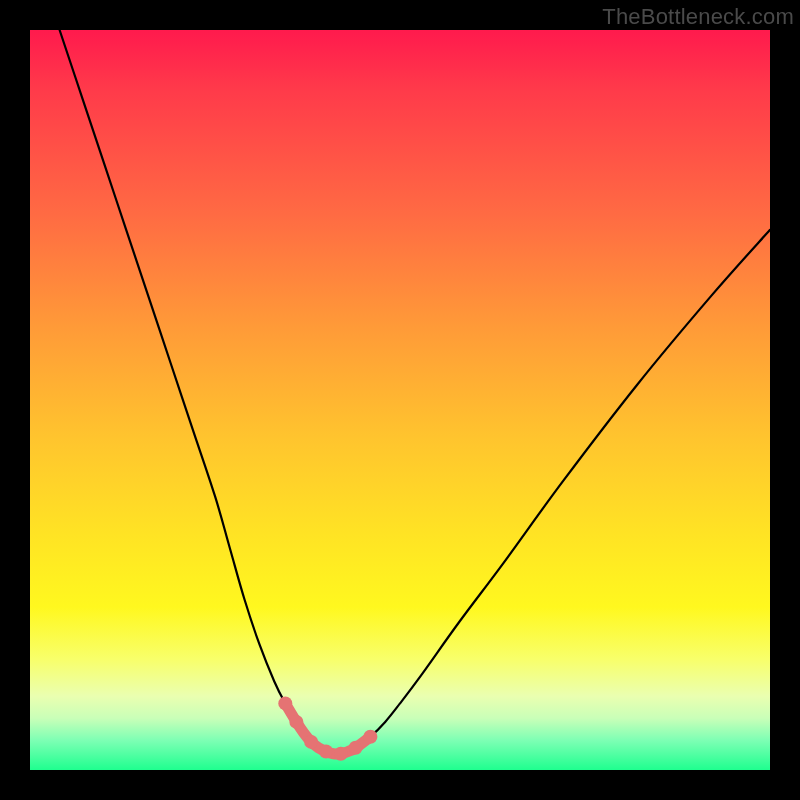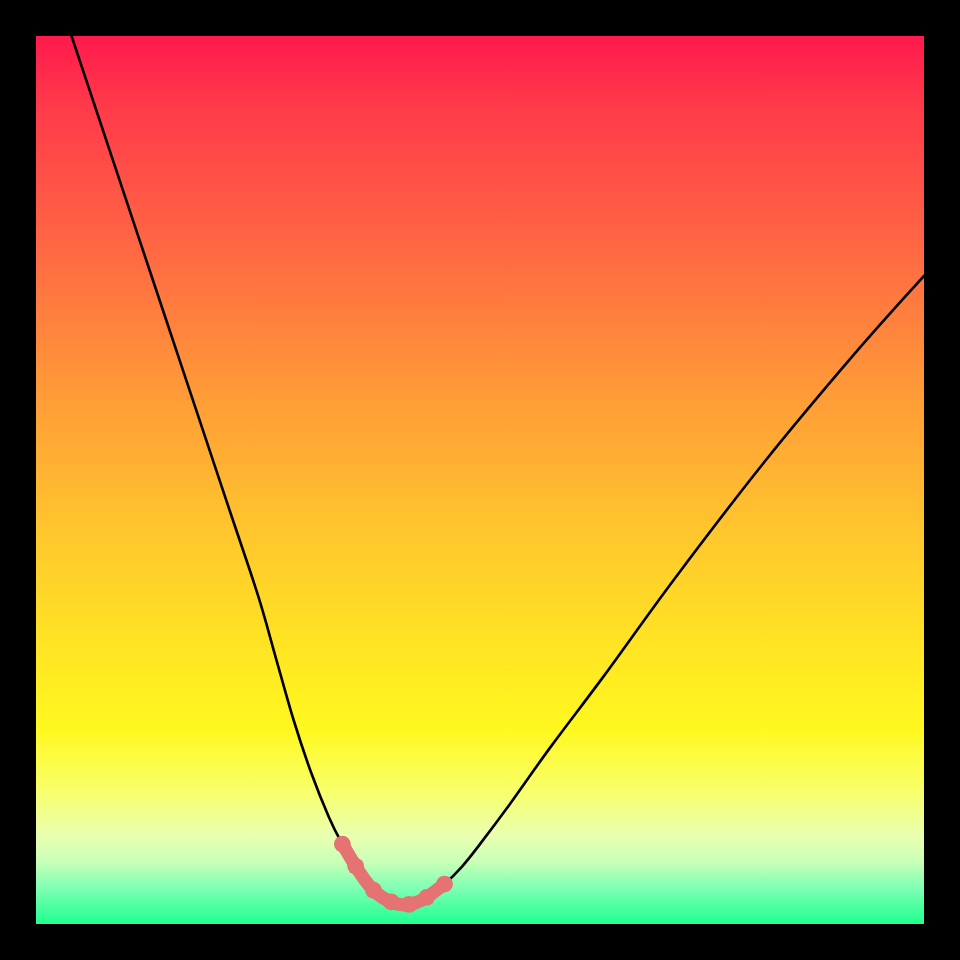--- a/index.html
+++ b/index.html
@@ -71,13 +71,14 @@
           <circle cx="255.30" cy="673.40" r="7" fill="#e57373"></circle>
           <circle cx="266.40" cy="691.90" r="7" fill="#e57373"></circle>
           <circle cx="281.20" cy="711.88" r="7" fill="#e57373"></circle>
           <circle cx="296.00" cy="721.50" r="7" fill="#e57373"></circle>
           <circle cx="310.80" cy="723.72" r="7" fill="#e57373"></circle>
           <circle cx="325.60" cy="717.80" r="7" fill="#e57373"></circle>
           <circle cx="340.40" cy="706.70" r="7" fill="#e57373"></circle>
         </g>
     </svg>
   </div>
+  <div class="watermark">TheBottleneck.com</div>
 </div>
 
 </body></html>

